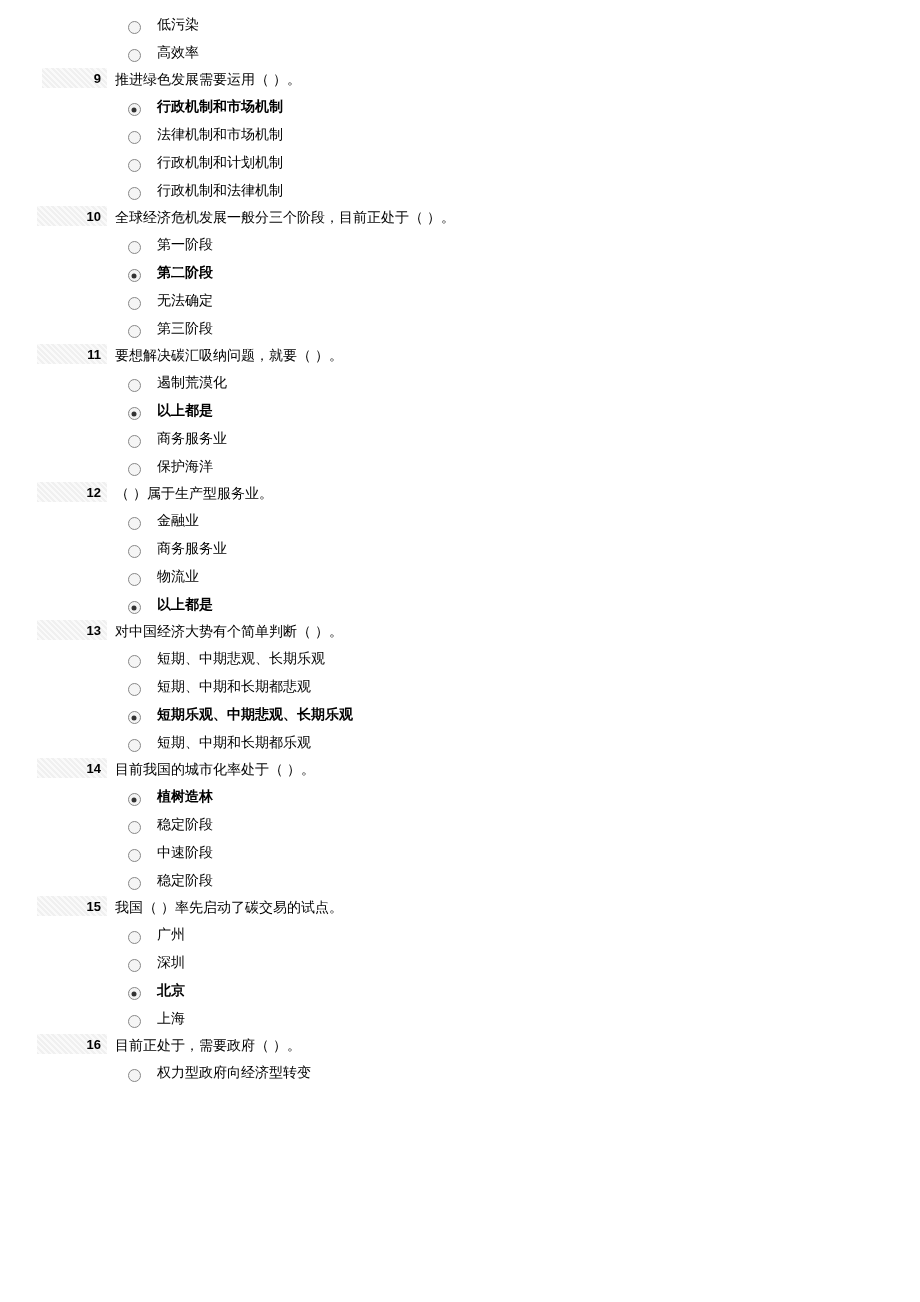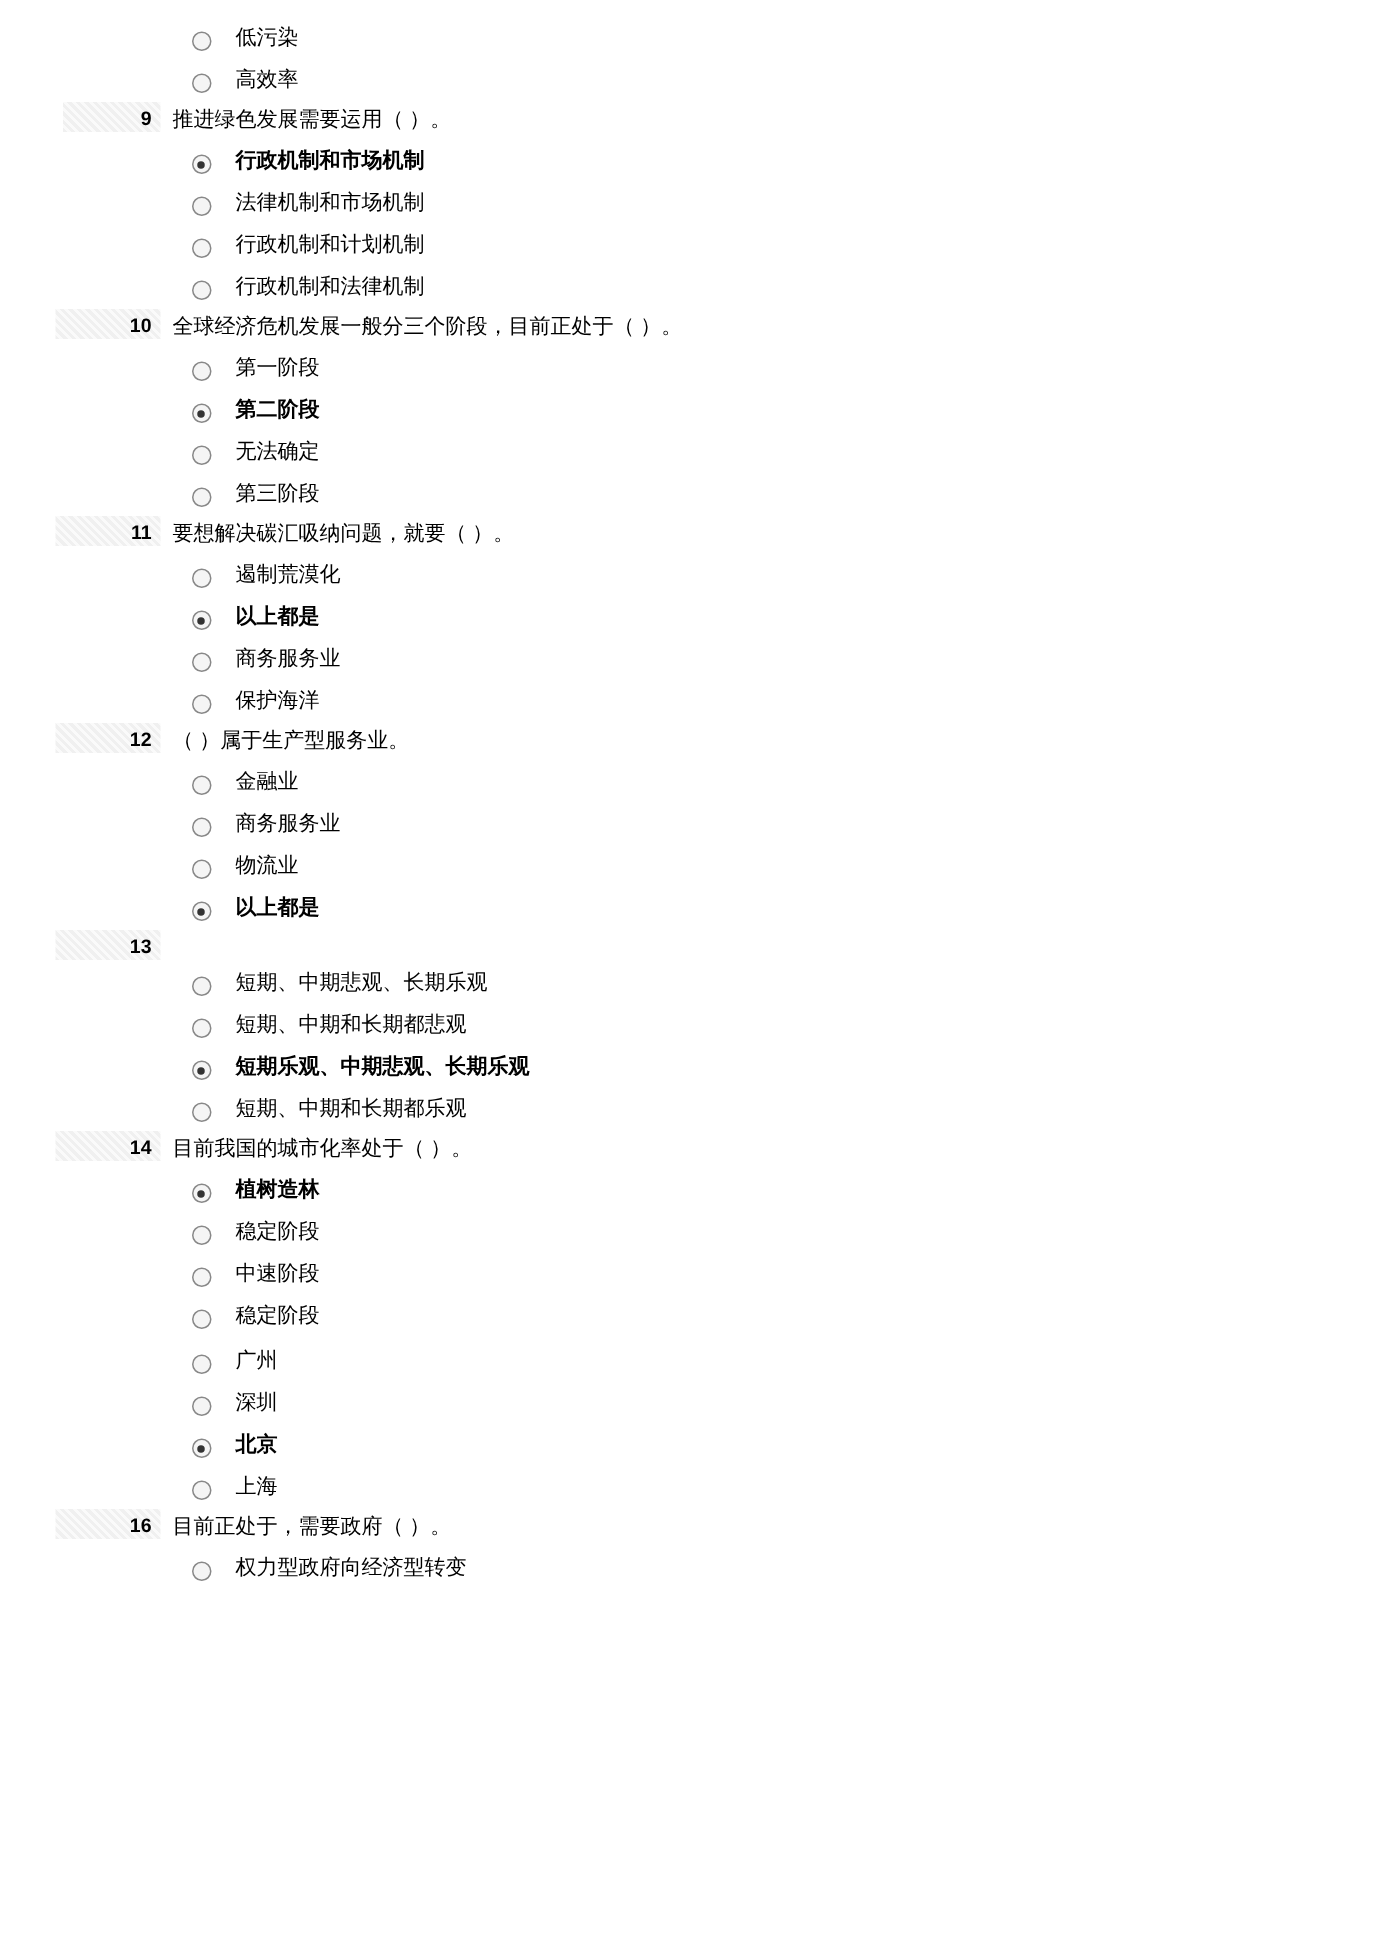--- a/index.html
+++ b/index.html
@@ -233,20 +233,21 @@
           <div class="radio-cell">
             <span class="radio-icon selected"></span>
           </div>
           <div class="option-text bold">以上都是</div>
         </div>
       </div>
     </div>
     <div class="question-block">
       <div class="question-header">
         <div class="number-cell"><span class="number-bg"><span class="number-text">13</span></span></div>
+        <div class="question-text">对中国经济大势有个简单判断（ ）。</div>
       </div>
       <div class="options-container">
         <div class="option-row">
           <div class="radio-cell">
             <span class="radio-icon"></span>
           </div>
           <div class="option-text">短期、中期悲观、长期乐观</div>
         </div>
         <div class="option-row">
           <div class="radio-cell">
@@ -294,20 +295,24 @@
         </div>
         <div class="option-row">
           <div class="radio-cell">
             <span class="radio-icon"></span>
           </div>
           <div class="option-text">稳定阶段</div>
         </div>
       </div>
     </div>
     <div class="question-block">
+      <div class="question-header">
+        <div class="number-cell"><span class="number-bg"><span class="number-text">15</span></span></div>
+        <div class="question-text">我国（ ）率先启动了碳交易的试点。</div>
+      </div>
       <div class="options-container">
         <div class="option-row">
           <div class="radio-cell">
             <span class="radio-icon"></span>
           </div>
           <div class="option-text">广州</div>
         </div>
         <div class="option-row">
           <div class="radio-cell">
             <span class="radio-icon"></span>

